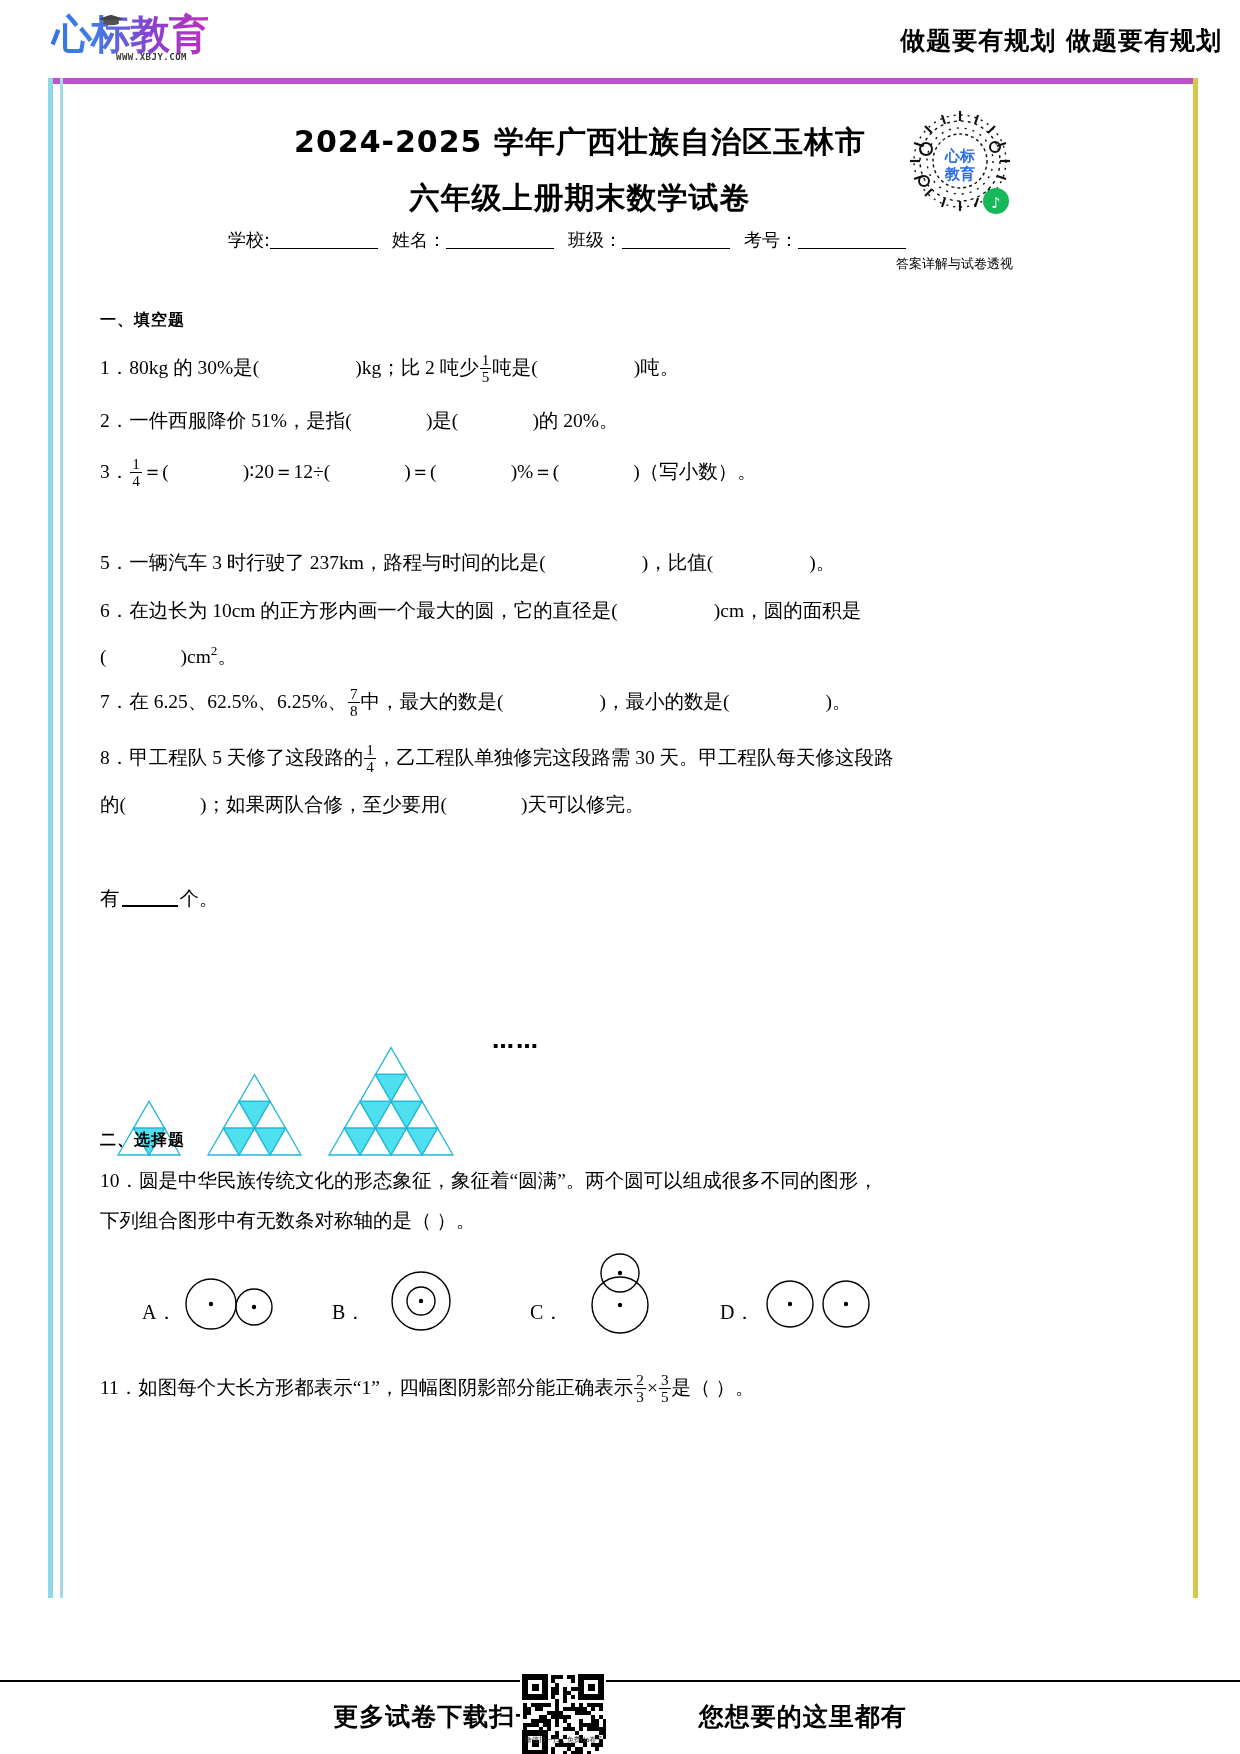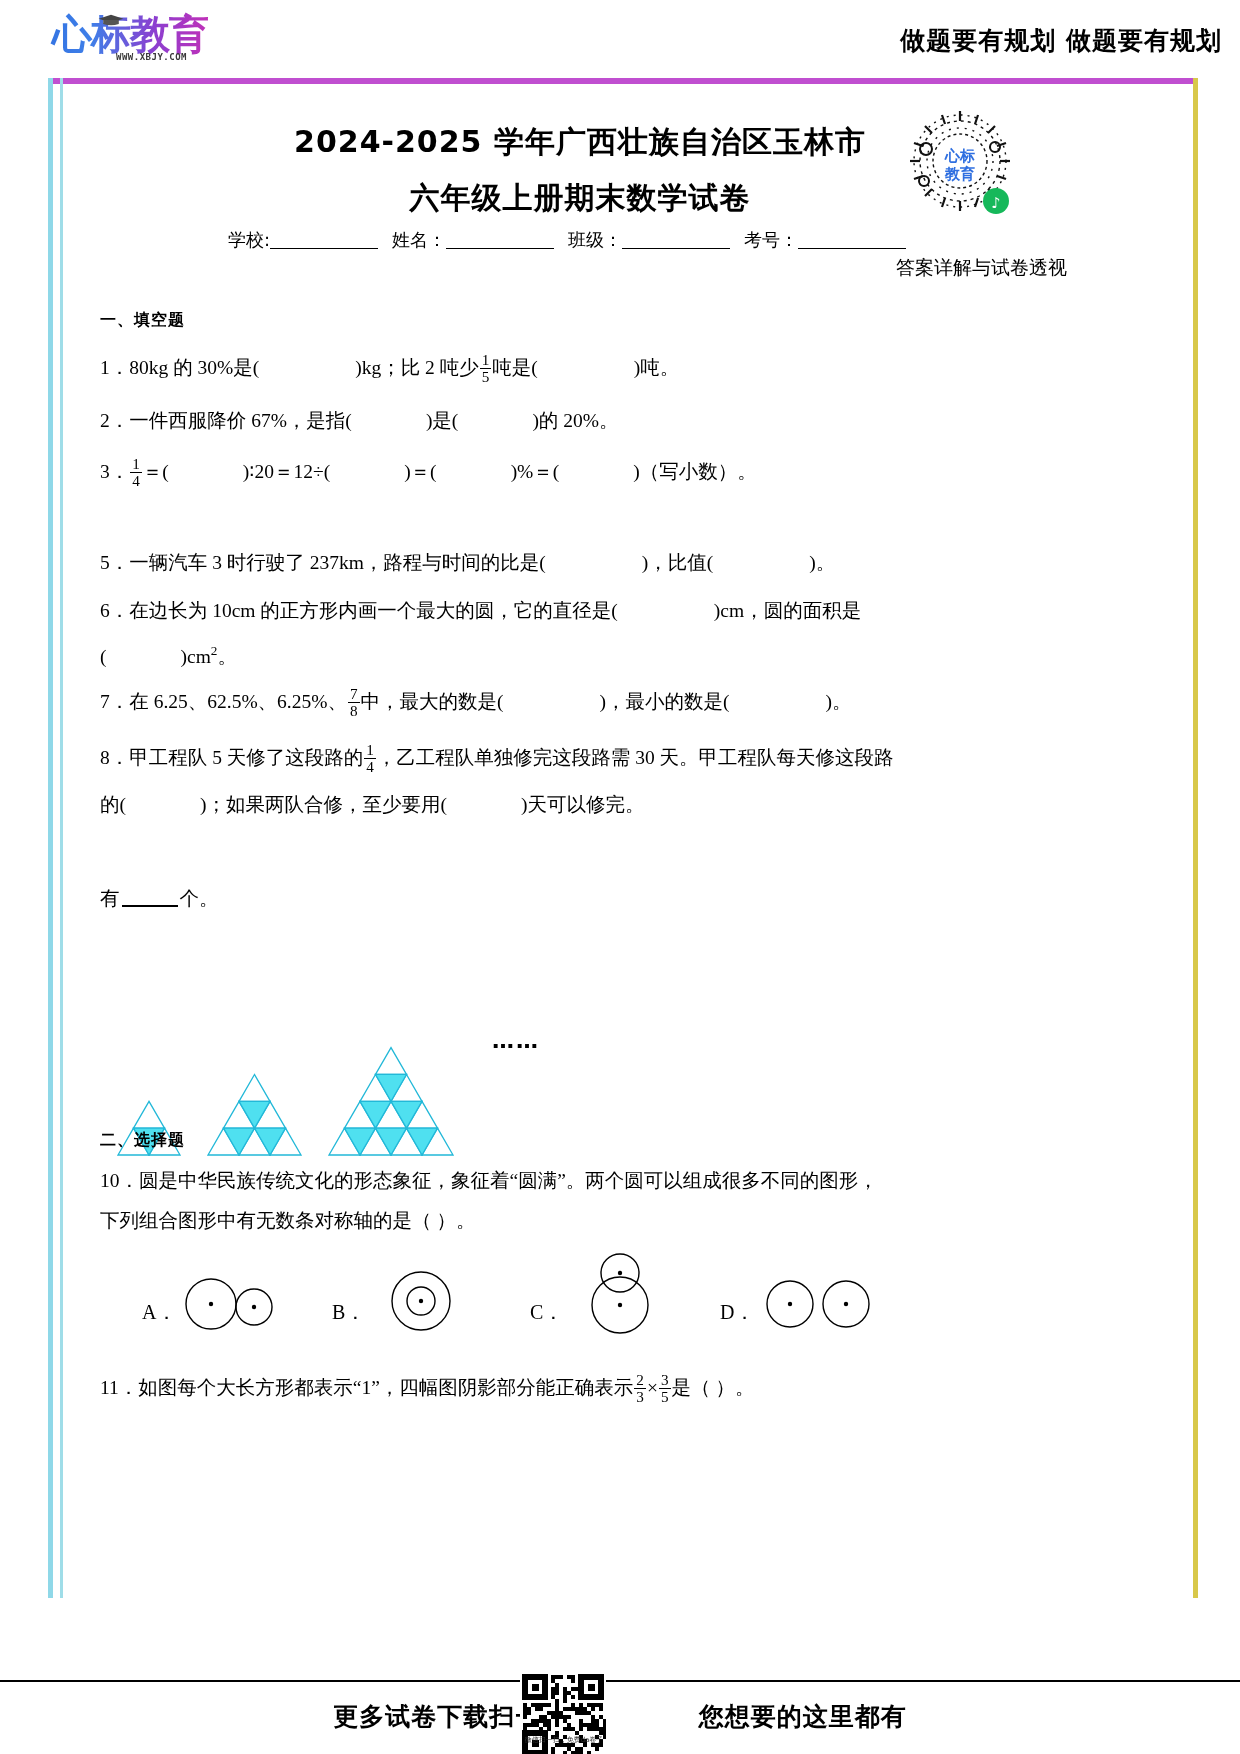--- a/index.html
+++ b/index.html
@@ -78,21 +78,21 @@
   .title1 { top: 122px; }
   .title2 { top: 178px; }
 
   
   .qr-top {
     position: absolute; left: 900px; top: 105px; width: 120px; height: 120px;
   }
   .qr-note {
     position: absolute; left: 896px; top: 255px;
     font-family: "DejaVu Sans", sans-serif;
-    font-size: 19px; color: #000; white-space: nowrap;
+    font-size: 13px; color: #000; white-space: nowrap;
   }
 
   
   .info-line {
     position: absolute; left: 228px; top: 228px;
     font-family: "DejaVu Sans", sans-serif;
     font-size: 18px; white-space: nowrap;
   }
   .info-line .u {
     display: inline-block; border-bottom: 1.6px solid #000;
@@ -227,21 +227,21 @@
     <span>学校:</span><span class="u"></span><span class="gap"></span><span>姓名：</span><span class="u"></span><span class="gap"></span><span>班级：</span><span class="u"></span><span class="gap"></span><span>考号：</span><span class="u"></span>
   </div>
 
   <div class="sec-head" style="top:310px">一、填空题</div>
 
   <div class="q" style="top:352px">
     <span>1．</span><span>80kg 的 30%是(</span><span class="blank"></span><span>)kg；比 2 吨少</span><span class="frac"><span class="num">1</span><span class="den">5</span></span><span>吨是(</span><span class="blank"></span><span>)吨。</span>
   </div>
 
   <div class="q" style="top:406px">
-    <span>2．</span><span>一件西服降价 67%，是指(</span><span class="blank-s"></span><span>)是(</span><span class="blank-s"></span><span>)的 20%。</span>
+    <span>2．</span><span>一件西服降价 51%，是指(</span><span class="blank-s"></span><span>)是(</span><span class="blank-s"></span><span>)的 20%。</span>
   </div>
 
   <div class="q" style="top:456px">
     <span>3．</span><span class="frac"><span class="num">1</span><span class="den">4</span></span><span>＝(</span><span class="blank-s"></span><span>)∶20＝12÷(</span><span class="blank-s"></span><span>)＝(</span><span class="blank-s"></span><span>)%＝(</span><span class="blank-s"></span><span>)（写小数）。</span>
   </div>
 
 
   <div class="q" style="top:548px">
     <span>5．</span><span>一辆汽车 3 时行驶了 237km，路程与时间的比是(</span><span class="blank"></span><span>)，比值(</span><span class="blank"></span><span>)。</span>
   </div>

